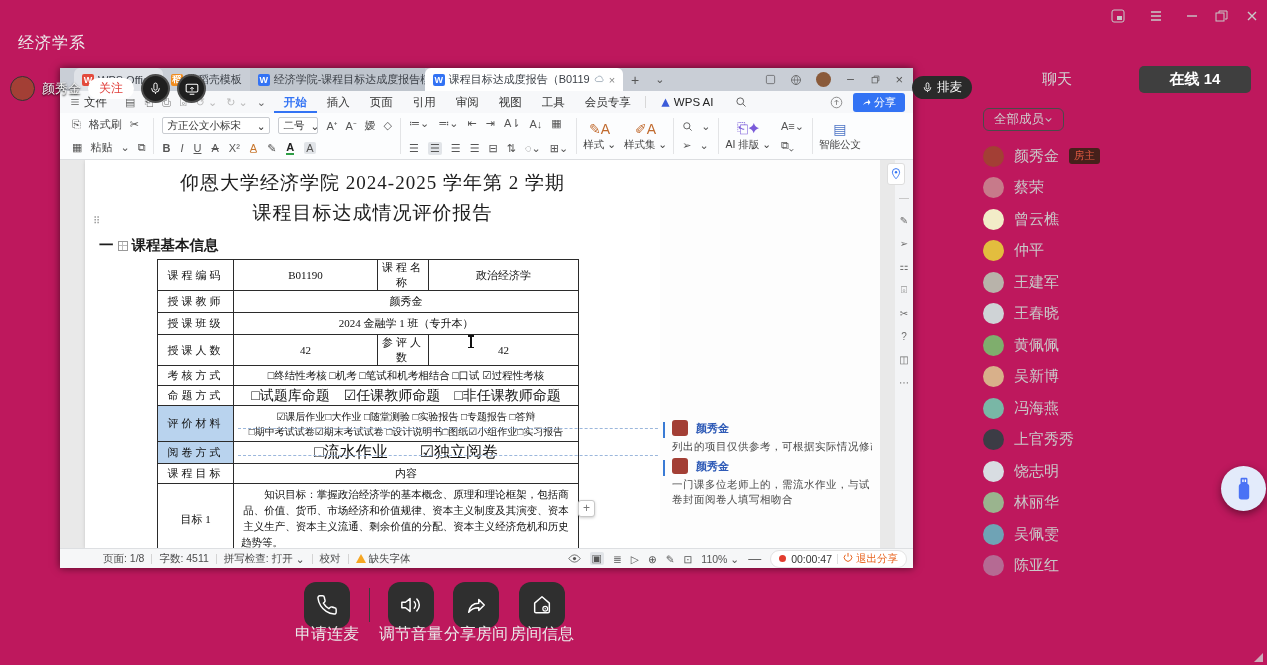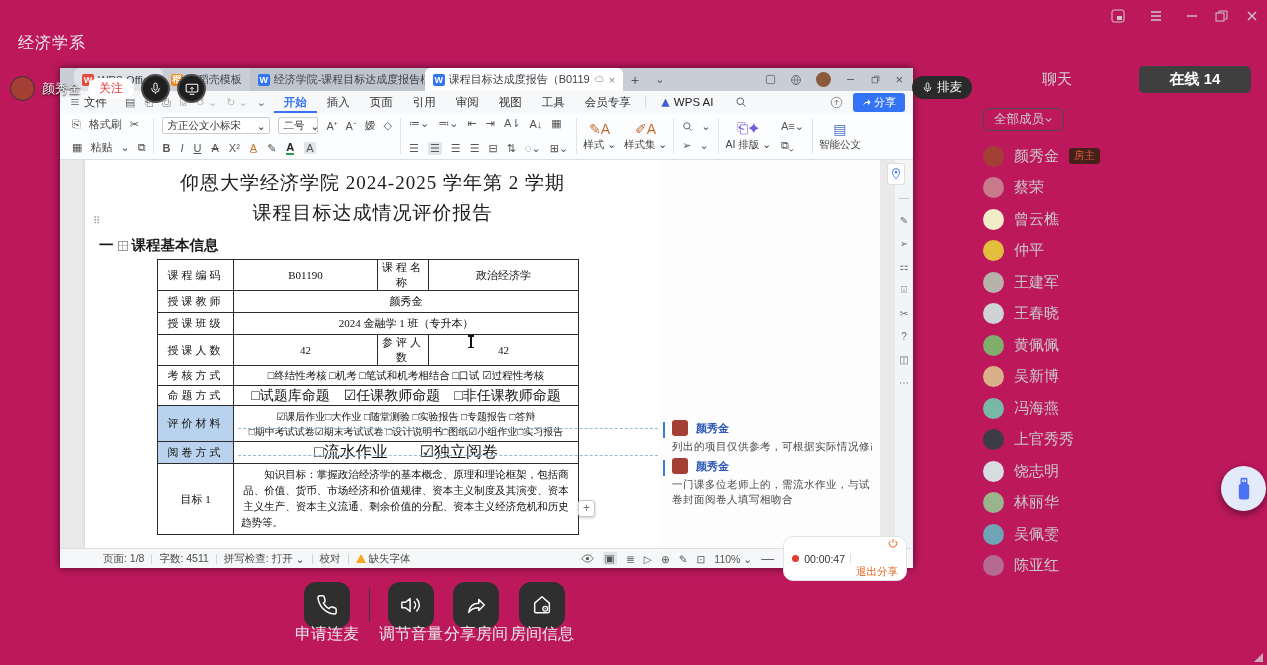--- a/index.html
+++ b/index.html
@@ -65,21 +65,21 @@
   .right-rail { position:absolute; right:0; top:92px; width:18px; height:388px; background:#f3f4f6; display:flex; flex-direction:column; align-items:center; gap:12px; padding-top:32px; color:#6d6d6d; font-size:10px; }
   .pin-box { position:absolute; right:8px; top:95px; width:18px; height:22px; background:#fff; border:1px solid #ddd; border-radius:3px; display:flex; align-items:center; justify-content:center; }
 
   .wps-status { position:absolute; left:0; top:480px; width:853px; height:20px; background:#f6f7f8; border-top:1px solid #dddfe2; display:flex; align-items:center; font-size:10.5px; color:#4c4c4c;padding-left:36px; }
   .st-item { margin:0 7px; white-space:nowrap; display:flex; align-items:center; gap:3px; }
   .st-sep { width:1px; height:10px; background:#d4d4d4; }
   .st-right { margin-left:auto; display:flex; align-items:center; gap:9px; padding-right:6px; color:#555; }
   .warn-tri { width:0; height:0; border-left:5px solid transparent; border-right:5px solid transparent; border-bottom:9px solid #f5a623; position:relative; }
   .rec-pill { display:flex; align-items:center; gap:5px; background:#fff; border:1px solid #e3e3e3; border-radius:10px; padding:1px 8px; }
   .rec-dot { width:7px; height:7px; border-radius:50%; background:#e23c2e; }
-  .exit-share { color:#e8641f; display:flex; align-items:flex-end; gap:17px; font-size:10.5px;flex-direction:column; }
+  .exit-share { color:#e8641f; display:flex; align-items:flex-start; gap:3px; font-size:10.5px; }
 
   
   .presenter { position:absolute; left:10px; top:74px; display:flex; align-items:center; gap:7px; }
   .p-ava { width:25px; height:25px; border-radius:50%; border:1px solid #333; }
   .p-name { color:#f0f0f0; font-size:13px; text-shadow:0 1px 2px #000; }
   .follow-pill { background:#fff; color:#e0403c; font-size:12px; padding:2px 11px; border-radius:12px; font-weight:500; }
   .ctl-circle { width:29px; height:29px; border-radius:50%; background:#1f1f1f; border:2px solid #4c4c4c; display:flex; align-items:center; justify-content:center; }
   .paimai { position:absolute; left:912px; top:76px; height:23px; background:#2a2a2a; border-radius:12px; color:#fff; font-size:12.5px; display:flex; align-items:center; gap:4px; padding:0 10px; }
 
   
@@ -376,20 +376,24 @@
             <td class="lbl hl">评价材料</td>
             <td colspan="3" style="font-size:10px;line-height:15px">
               <div>☑课后作业□大作业 □随堂测验 □实验报告 □专题报告 □答辩</div>
               <div>□期中考试试卷☑期末考试试卷 □设计说明书□图纸☑小组作业□实习报告</div>
             </td>
           </tr>
           <tr style="height:20px">
             <td class="lbl hl">阅卷方式</td>
             <td colspan="3" style="font-size:16px">□流水作业　　☑独立阅卷</td>
           </tr>
+          <tr style="height:20px">
+            <td class="lbl">课程目标</td>
+            <td colspan="3">内容</td>
+          </tr>
           <tr style="height:64px">
             <td>目标 1</td>
             <td colspan="3" class="goal-text">知识目标：掌握政治经济学的基本概念、原理和理论框架，包括商品、价值、货币、市场经济和价值规律、资本主义制度及其演变、资本主义生产、资本主义流通、剩余价值的分配、资本主义经济危机和历史趋势等。</td>
           </tr>
         </tbody>
           </table>
 
         <span class="drag-handle">⠿</span>
         <div class="caret"></div>
         <div class="plus-float">+</div>

